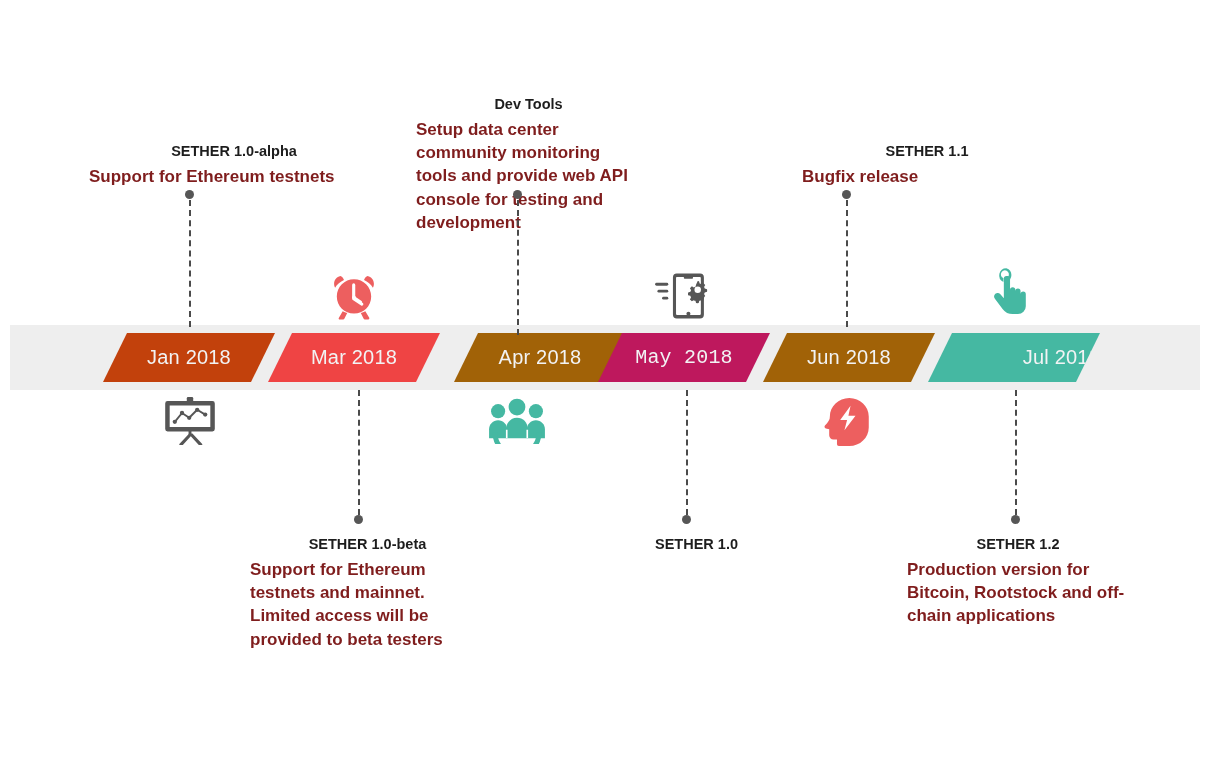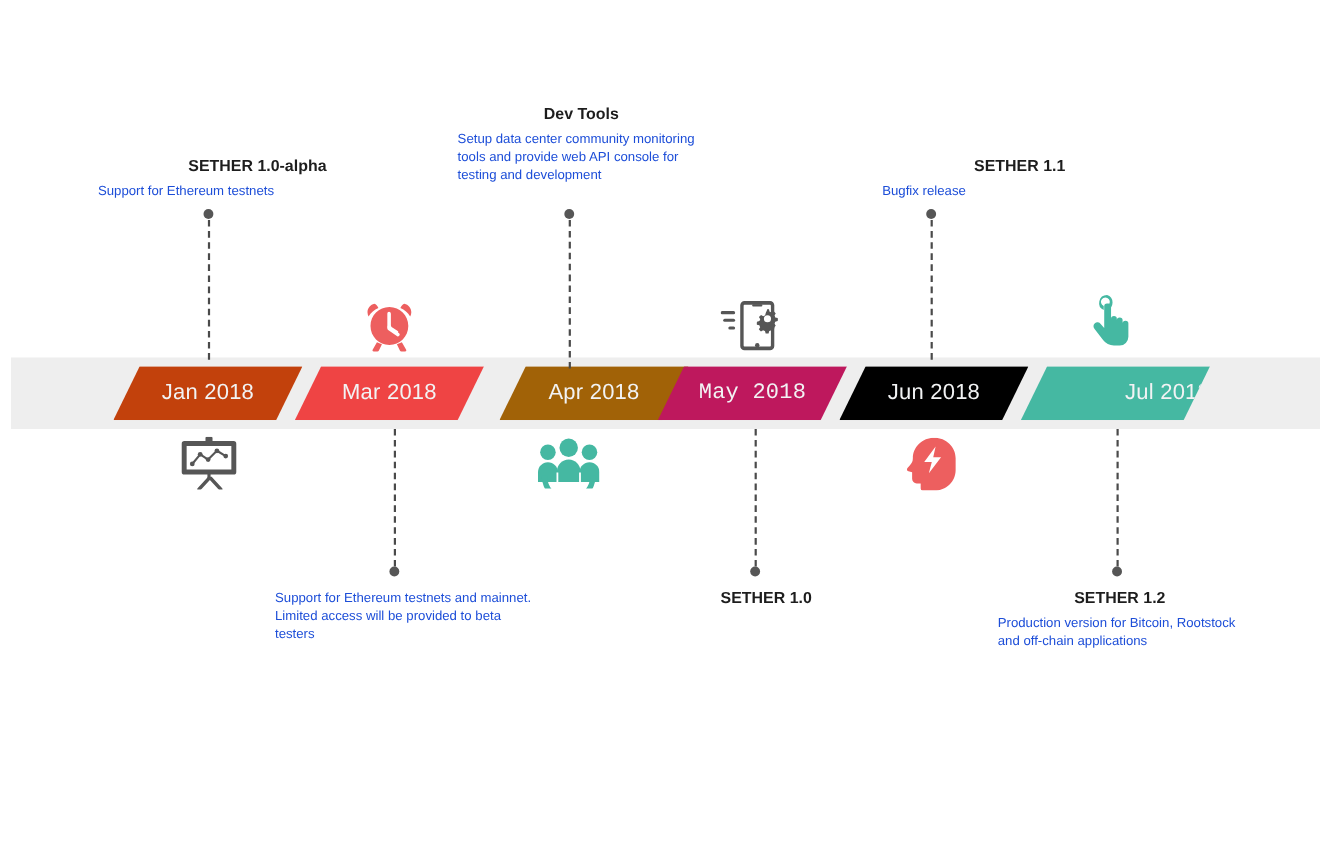--- a/index.html
+++ b/index.html
@@ -58,23 +58,23 @@
   .mstone .ttl {
     font-size: 14.5px;
     font-weight: bold;
     color: #1d1d1d;
     line-height: 1.35;
     margin: 0 0 3px 0;
     white-space: nowrap;
     text-align: center;
   }
   .mstone .desc {
-    font-size: 12px;
-    font-weight: 400;
-    color: #1d4ed8;
+    font-size: 17px;
+    font-weight: 700;
+    color: #7f1d1d;
     line-height: 1.38;
     margin: 0;
   }
 
   
   .dash {
     position: absolute;
     width: 0;
     border-left: 2px dashed #4a4a4a;
   }
@@ -104,21 +104,21 @@
   </div>
   <div class="chev" style="left:268px; width:172px; background:#ef4444;">
     <span class="lbl">Mar 2018</span>
   </div>
   <div class="chev" style="left:454px; width:172px; background:#a16207;">
     <span class="lbl">Apr 2018</span>
   </div>
   <div class="chev" style="left:598px; width:172px; background:#be185d;font-family:Liberation Mono, monospace;">
     <span class="lbl">May 2018</span>
   </div>
-  <div class="chev" style="left:763px; width:172px; background:#000000;">
+  <div class="chev" style="left:763px; width:172px; background:#a16207;">
     <span class="lbl">Jun 2018</span>
   </div>
   <div class="chev" style="left:928px; width:172px; background:#45b8a2;justify-content:flex-end;">
     <span class="lbl">Jul 2018</span>
   </div>
 
   <div class="mstone" style="left:89px; top:142px; width:290px;">
     <p class="ttl">SETHER 1.0-alpha</p>
     <p class="desc">Support for Ethereum testnets</p>
   </div>
@@ -135,20 +135,21 @@
   <div class="mstone" style="left:789px; top:142px; width:250px;margin-left:13px;">
     <p class="ttl">SETHER 1.1</p>
     <p class="desc">Bugfix release</p>
   </div>
   <div class="dot" style="left:842px; top:190px;"></div>
   <div class="dash" style="left:846px; top:200px; height:127px;"></div>
 
   <div class="dash" style="left:358px; top:390px; height:125px;"></div>
   <div class="dot" style="left:354px; top:515px;"></div>
   <div class="mstone" style="left:250px; top:535px; width:235px;">
+    <p class="ttl">SETHER 1.0-beta</p>
     <p class="desc">Support for Ethereum testnets and mainnet. Limited access will be provided to beta testers</p>
   </div>
 
   <div class="dash" style="left:686px; top:390px; height:125px;"></div>
   <div class="dot" style="left:682px; top:515px;"></div>
   <div class="mstone" style="left:579px; top:535px; width:235px;">
     <p class="ttl">SETHER 1.0</p>
   </div>
 
   <div class="dash" style="left:1015px; top:390px; height:125px;"></div>

